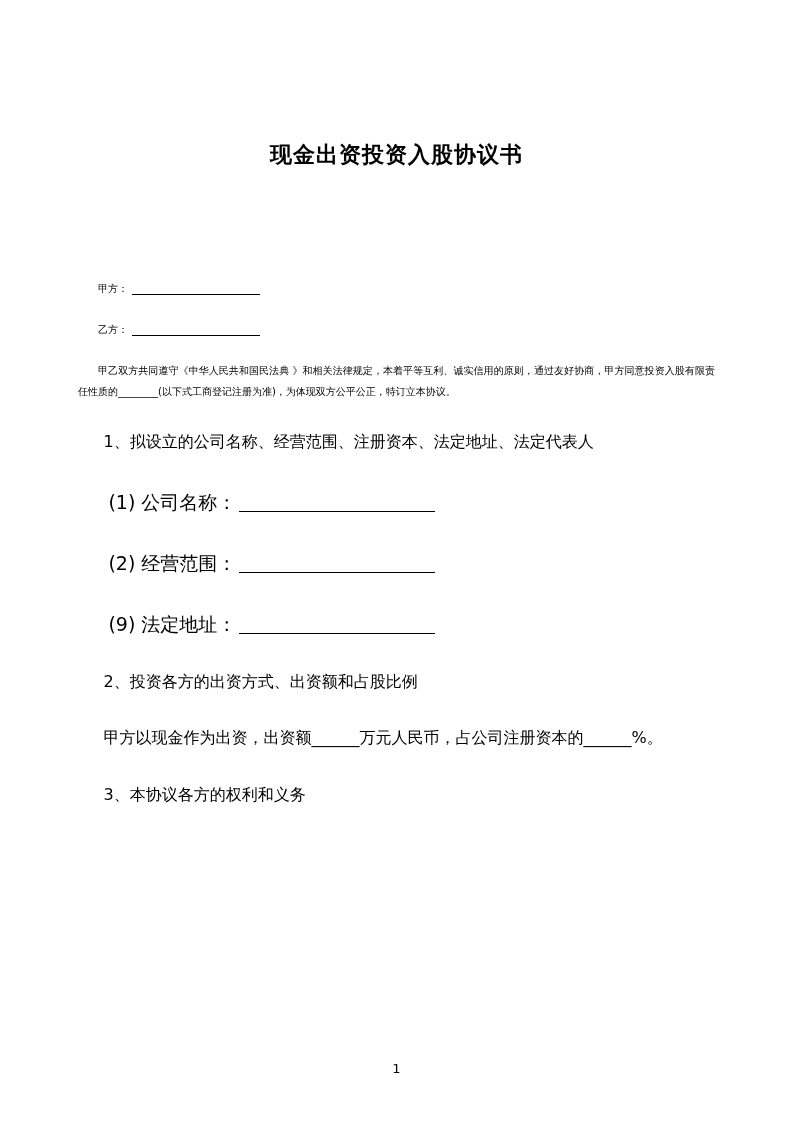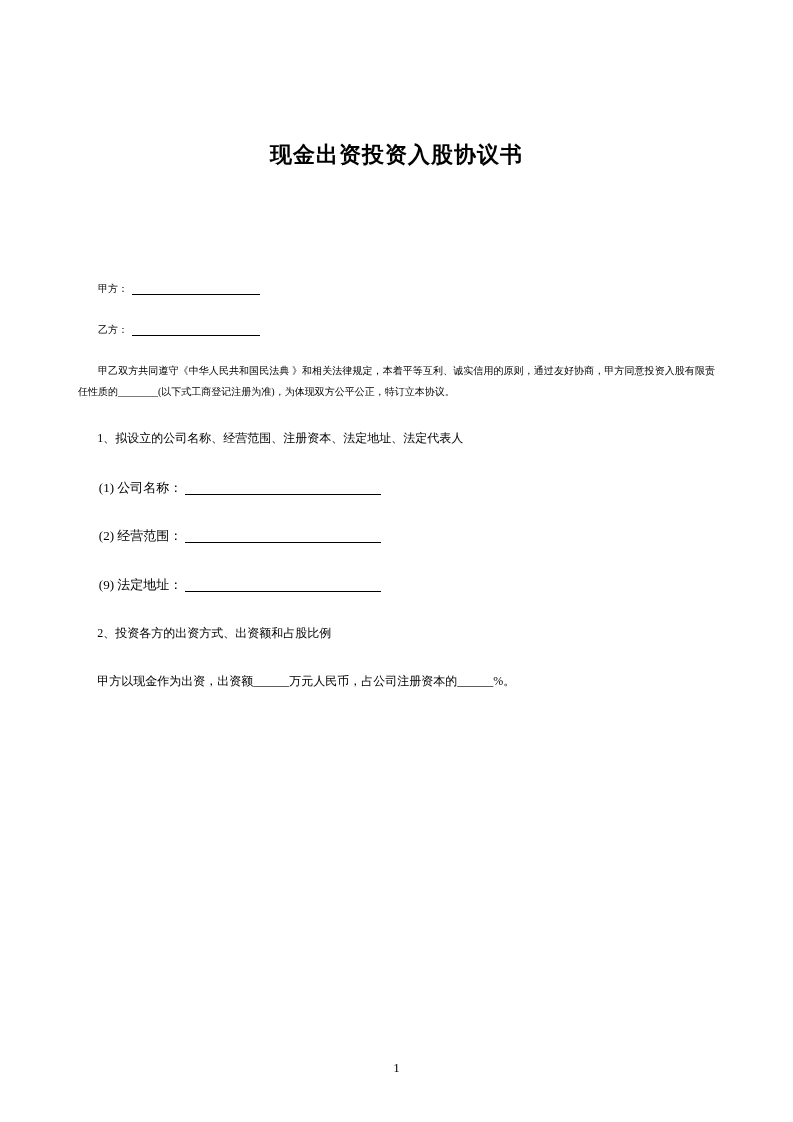--- a/index.html
+++ b/index.html
@@ -12,21 +12,20 @@
     color: #000000;
   }
   .page {
     position: relative;
     width: 793px;
     height: 1122px;
     margin: 0 auto;
     background: #ffffff;
     overflow: hidden;
     box-sizing: border-box;
-    font-family: Liberation Serif, serif;
   }
   .doc-body {
     position: absolute;
     left: 0;
     top: 0;
     width: 793px;
     padding: 120px 78px 0 78px;
     box-sizing: border-box;
   }
   .doc-title {
@@ -54,26 +53,26 @@
     margin-bottom: 20px;
   }
   .para.flow {
     text-indent: 2em;
     margin-bottom: 24px;
     line-height: 2.1;
   }
   .para.sub {
     margin: 8px 0 22px 0;
     text-indent: 1.6em;
-    font-size: 13px;
+    font-size: 19px;
   }
   .para.item {
     margin: 0 0 24px 0;
     text-indent: 1.6em;
-    font-size: 12px;
+    font-size: 16px;
   }
   .blank-long {
     display: inline-block;
     border-bottom: 1px solid #000;
     width: 128px;
     vertical-align: -3px;
     margin-left: 4px;
   }
   .blank-field {
     display: inline-block;
@@ -115,18 +114,19 @@
     <p class="para sub"><span>(2) 经营范围：</span><span class="blank-field"></span></p>
 
 
     <p class="para sub"><span>(9) 法定地址：</span><span class="blank-field"></span></p>
 
 
     <p class="para item">2、投资各方的出资方式、出资额和占股比例</p>
 
     <p class="para item">甲方以现金作为出资，出资额______万元人民币，占公司注册资本的______%。</p>
 
+    <p class="para item">3、本协议各方的权利和义务</p>
 
   </div>
 
   <div class="page-number">1</div>
 
 </div>
 
 </body></html>

